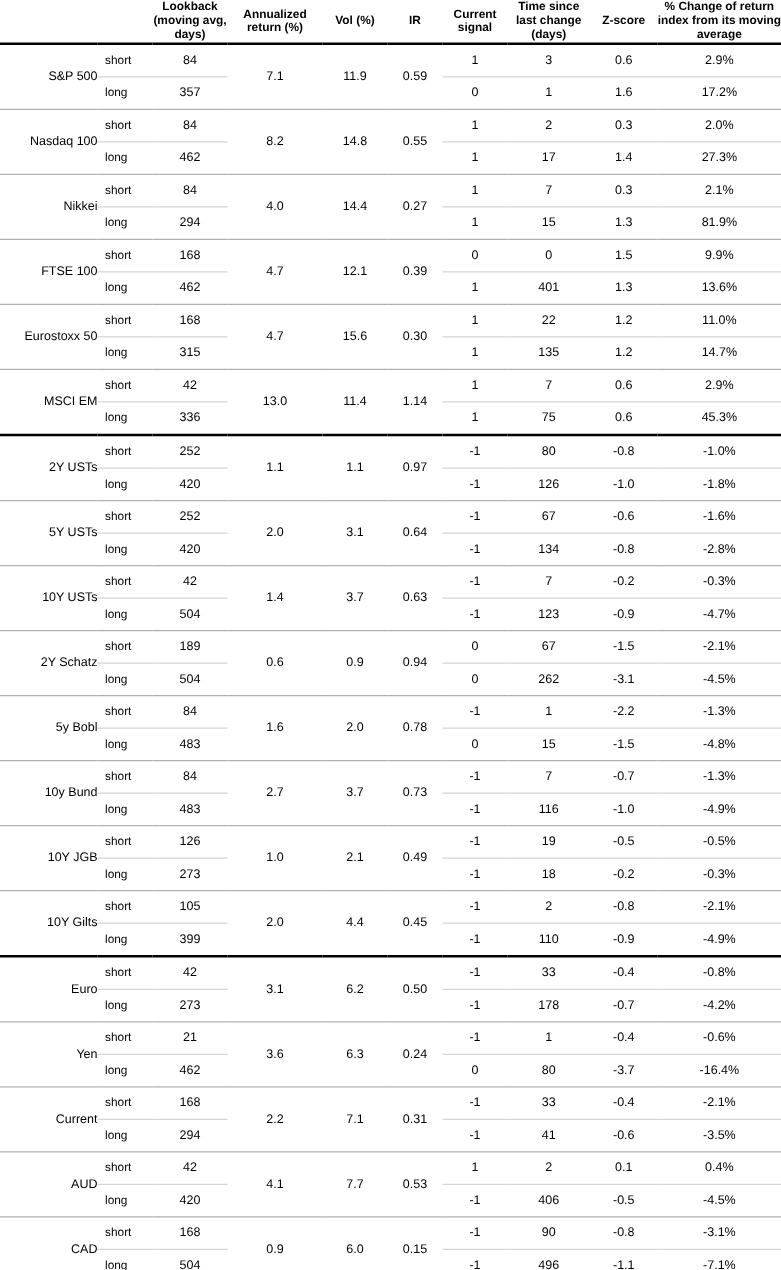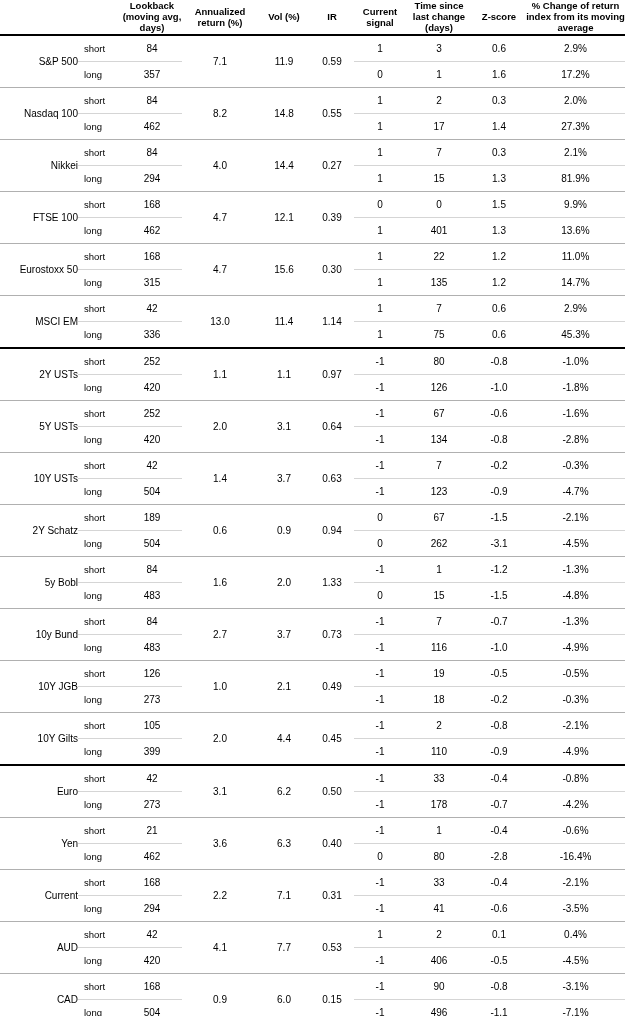--- a/index.html
+++ b/index.html
@@ -325,24 +325,24 @@
         <td>262</td>
         <td>-3.1</td>
         <td>-4.5%</td>
       </tr>
       <tr class="short-row">
         <td class="name-cell merged" rowspan="2">5y Bobl</td>
         <td class="term-cell">short</td>
         <td>84</td>
         <td class="merged" rowspan="2">1.6</td>
         <td class="merged" rowspan="2">2.0</td>
-        <td class="merged" rowspan="2">1.33</td>
-        <td>-1</td>
-        <td>1</td>
-        <td>-1.2</td>
+        <td class="merged" rowspan="2">0.78</td>
+        <td>-1</td>
+        <td>1</td>
+        <td>-2.2</td>
         <td>-1.3%</td>
       </tr>
       <tr class="long-row">
         <td class="term-cell">long</td>
         <td>483</td>
         <td>0</td>
         <td>15</td>
         <td>-1.5</td>
         <td>-4.8%</td>
       </tr>
@@ -425,32 +425,32 @@
         <td>178</td>
         <td>-0.7</td>
         <td>-4.2%</td>
       </tr>
       <tr class="short-row">
         <td class="name-cell merged" rowspan="2">Yen</td>
         <td class="term-cell">short</td>
         <td>21</td>
         <td class="merged" rowspan="2">3.6</td>
         <td class="merged" rowspan="2">6.3</td>
-        <td class="merged" rowspan="2">0.40</td>
+        <td class="merged" rowspan="2">0.24</td>
         <td>-1</td>
         <td>1</td>
         <td>-0.4</td>
         <td>-0.6%</td>
       </tr>
       <tr class="long-row">
         <td class="term-cell">long</td>
         <td>462</td>
         <td>0</td>
         <td>80</td>
-        <td>-2.8</td>
+        <td>-3.7</td>
         <td>-16.4%</td>
       </tr>
       <tr class="short-row">
         <td class="name-cell merged" rowspan="2">Current</td>
         <td class="term-cell">short</td>
         <td>168</td>
         <td class="merged" rowspan="2">2.2</td>
         <td class="merged" rowspan="2">7.1</td>
         <td class="merged" rowspan="2">0.31</td>
         <td>-1</td>

